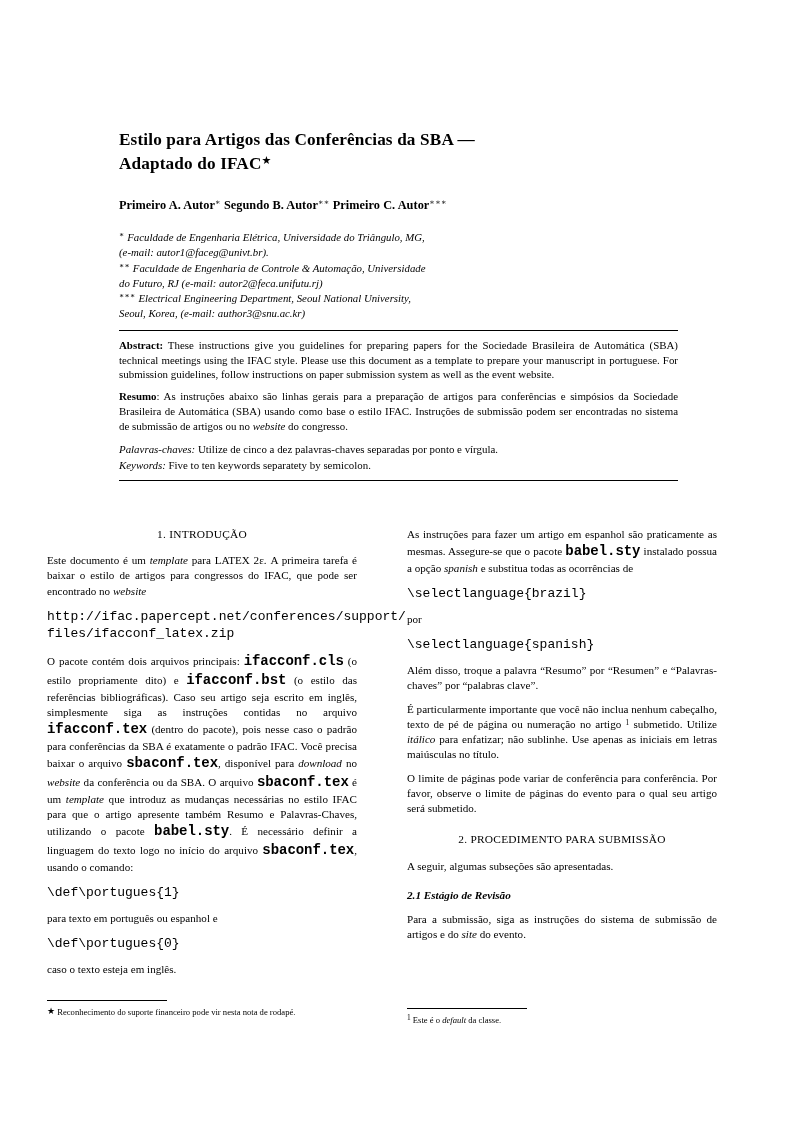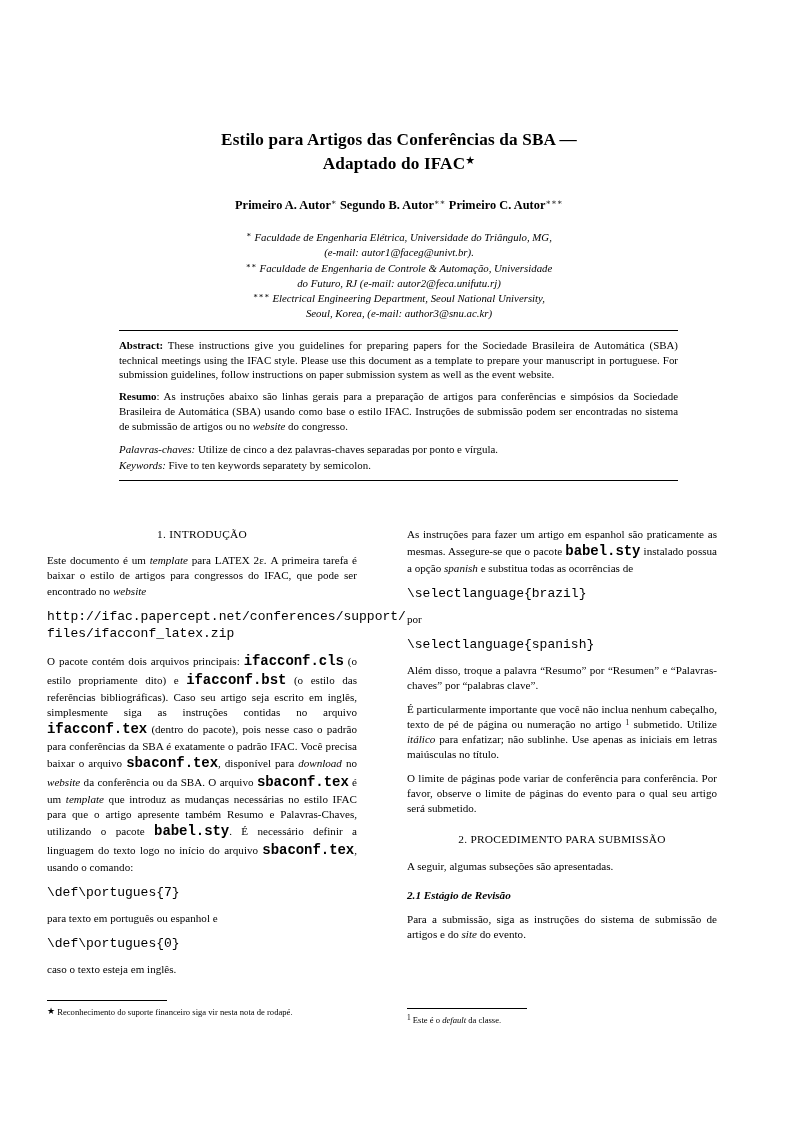--- a/index.html
+++ b/index.html
@@ -21,21 +21,21 @@
     width: 794px;
     height: 1123px;
   }
 
   
   .title-block {
     position: absolute;
     left: 119px;
     top: 128px;
     width: 560px;
-    text-align: center;
+    text-align: left;
   }
   .doc-title {
     font-size: 17.2px;
     font-weight: bold;
     line-height: 1.42;
     letter-spacing: 0.15px;
     margin: 0;
   }
   .doc-title .sup {
     font-size: 11px;
@@ -213,21 +213,21 @@
   <div class="col col-left">
     <h2 class="sec-head">1.  INTRODUÇÃO</h2>
 
     <p class="body"><span>Este documento é um </span><i class="it">template</i><span> para L</span><span>ATEX 2ε</span><span>. A primeira tarefa é baixar o estilo de artigos para congressos do IFAC, que pode ser encontrado no </span><i class="it">website</i></p>
 
     <p class="code-block gap-after">http://ifac.papercept.net/conferences/support/
 files/ifacconf_latex.zip</p>
 
     <p class="body"><span>O pacote contém dois arquivos principais: </span><span class="mono">ifacconf.cls</span><span> (o estilo propriamente dito) e </span><span class="mono">ifacconf.bst</span><span> (o estilo das referências bibliográficas). Caso seu artigo seja escrito em inglês, simplesmente siga as instruções contidas no arquivo </span><span class="mono">ifacconf.tex</span><span> (dentro do pacote), pois nesse caso o padrão para conferências da SBA é exatamente o padrão IFAC. Você precisa baixar o arquivo </span><span class="mono">sbaconf.tex</span><span>, disponível para </span><i class="it">download</i><span> no </span><i class="it">website</i><span> da conferência ou da SBA. O arquivo </span><span class="mono">sbaconf.tex</span><span> é um </span><i class="it">template</i><span> que introduz as mudanças necessárias no estilo IFAC para que o artigo apresente também Resumo e Palavras-Chaves, utilizando o pacote </span><span class="mono">babel.sty</span><span>. É necessário definir a linguagem do texto logo no início do arquivo </span><span class="mono">sbaconf.tex</span><span>, usando o comando:</span></p>
 
-    <p class="code-block gap-after">\def\portugues{7}</p>
+    <p class="code-block gap-after">\def\portugues{1}</p>
 
     <p class="body">para texto em português ou espanhol e</p>
 
     <p class="code-block gap-after">\def\portugues{0}</p>
 
     <p class="body">caso o texto esteja em inglês.</p>
 
   </div>
 
   <div class="col col-right">
@@ -250,21 +250,21 @@
 
     <p class="body">A seguir, algumas subseções são apresentadas.</p>
 
     <h3 class="subsec-head" style="margin-top:14px;">2.1  Estágio de Revisão</h3>
 
     <p class="body" style="margin-top:9px;"><span>Para a submissão, siga as instruções do sistema de submissão de artigos e do </span><i class="it">site</i><span> do evento.</span></p>
   </div>
 
   <div class="footnote fn-left">
     <div class="fn-rule"></div>
-    <span class="fn-star">★</span> <span>Reconhecimento do suporte financeiro siga vir nesta nota de rodapé.</span>
+    <span class="fn-star">★</span> <span>Reconhecimento do suporte financeiro pode vir nesta nota de rodapé.</span>
   </div>
 
   <div class="footnote fn-right">
     <div class="fn-rule"></div>
     <span class="fn-mark">1</span> <span>Este é o </span><i class="it">default</i><span> da classe.</span>
   </div>
 
 </div>
 
 </body></html>

